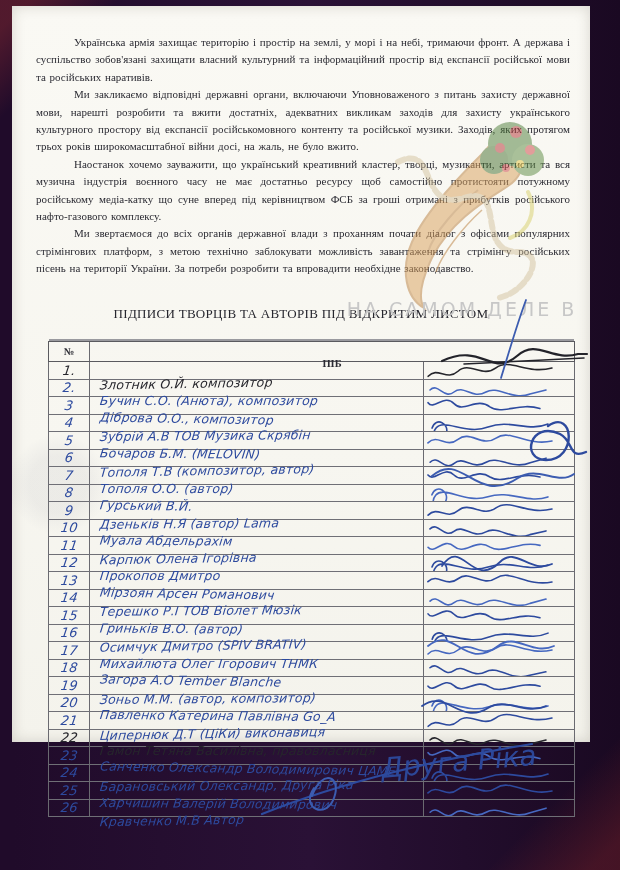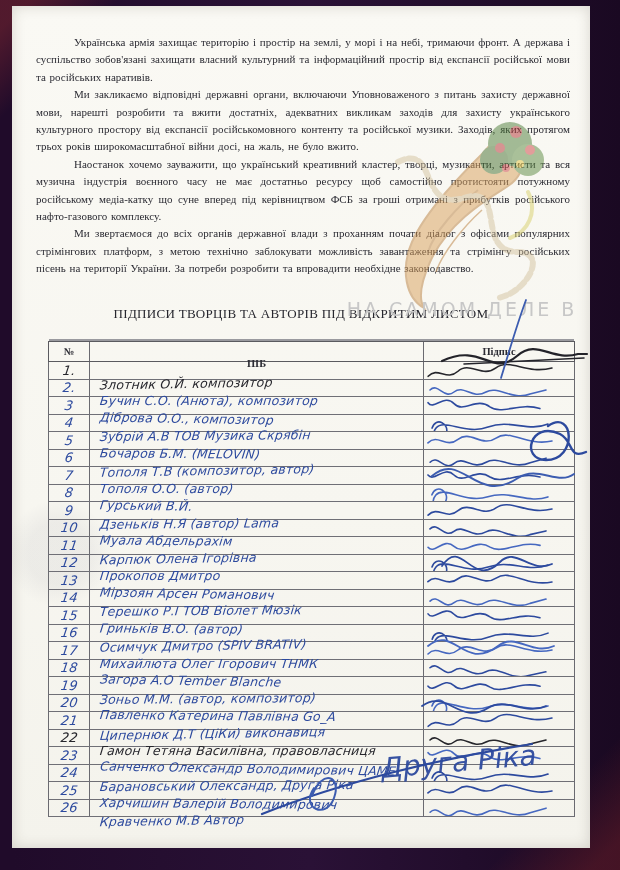--- a/index.html
+++ b/index.html
@@ -5,21 +5,21 @@
   html,body{margin:0;padding:0;background:#15081c;}
   .frame{
     position:relative;width:620px;height:870px;overflow:hidden;
     background:
       linear-gradient(135deg, rgba(122,38,48,.55) 0 2%, rgba(0,0,0,0) 8%),
       linear-gradient(315deg, rgba(110,30,40,.5) 0 2%, rgba(0,0,0,0) 9%),
       linear-gradient(90deg, #200b2a 0 2%, #2a1136 50%, #1a0922 100%);
     font-family:"Liberation Serif", serif;
   }
   .page{
-    position:absolute;left:12px;top:6px;width:578px;height:842px;
+    position:absolute;left:12px;top:6px;width:578px;height:736px;
     background:
       radial-gradient(circle at 8% 65%, rgba(160,160,170,.12) 0 4%, rgba(0,0,0,0) 7%),
       linear-gradient(180deg,#faf9f4 0%, #f7f6f0 60%, #f4f3ec 100%);
     box-shadow:inset 0 0 14px rgba(60,50,40,.18);
   }
   .textcol{position:absolute;left:24px;top:28px;width:534px;}
   .para{
     font-size:11px;line-height:17.4px;text-align:justify;color:#2b2b33;
     text-indent:38px;margin:0;word-spacing:1px;
   }
@@ -87,21 +87,20 @@
     <div class="watermark-text">
       <div>НА САМОМ ДЕЛЕ В</div>
     </div>
 
     <div class="heading">ПІДПИСИ ТВОРЦІВ ТА АВТОРІВ ПІД ВІДКРИТИМ ЛИСТОМ</div>
 
     <div class="sigtable">
       <div class="thead">
         <div class="c-num">№</div>
         <div class="c-name" style="justify-content:center;padding-left:0;">ПІБ</div>
-        <div class="c-sig" style="justify-content:center;">Підпис</div>
       </div>
       <div id="rows">
           <div class="trow">
             <div class="c-num">
               <span class="num-hand ink-black">1.</span>
             </div>
             <div class="c-name">
               <span class="hand ink-black" style="transform: skewX(-6deg) rotate(-1deg);">Злотник О.Й. композитор</span>
             </div>
             <div class="c-sig">

